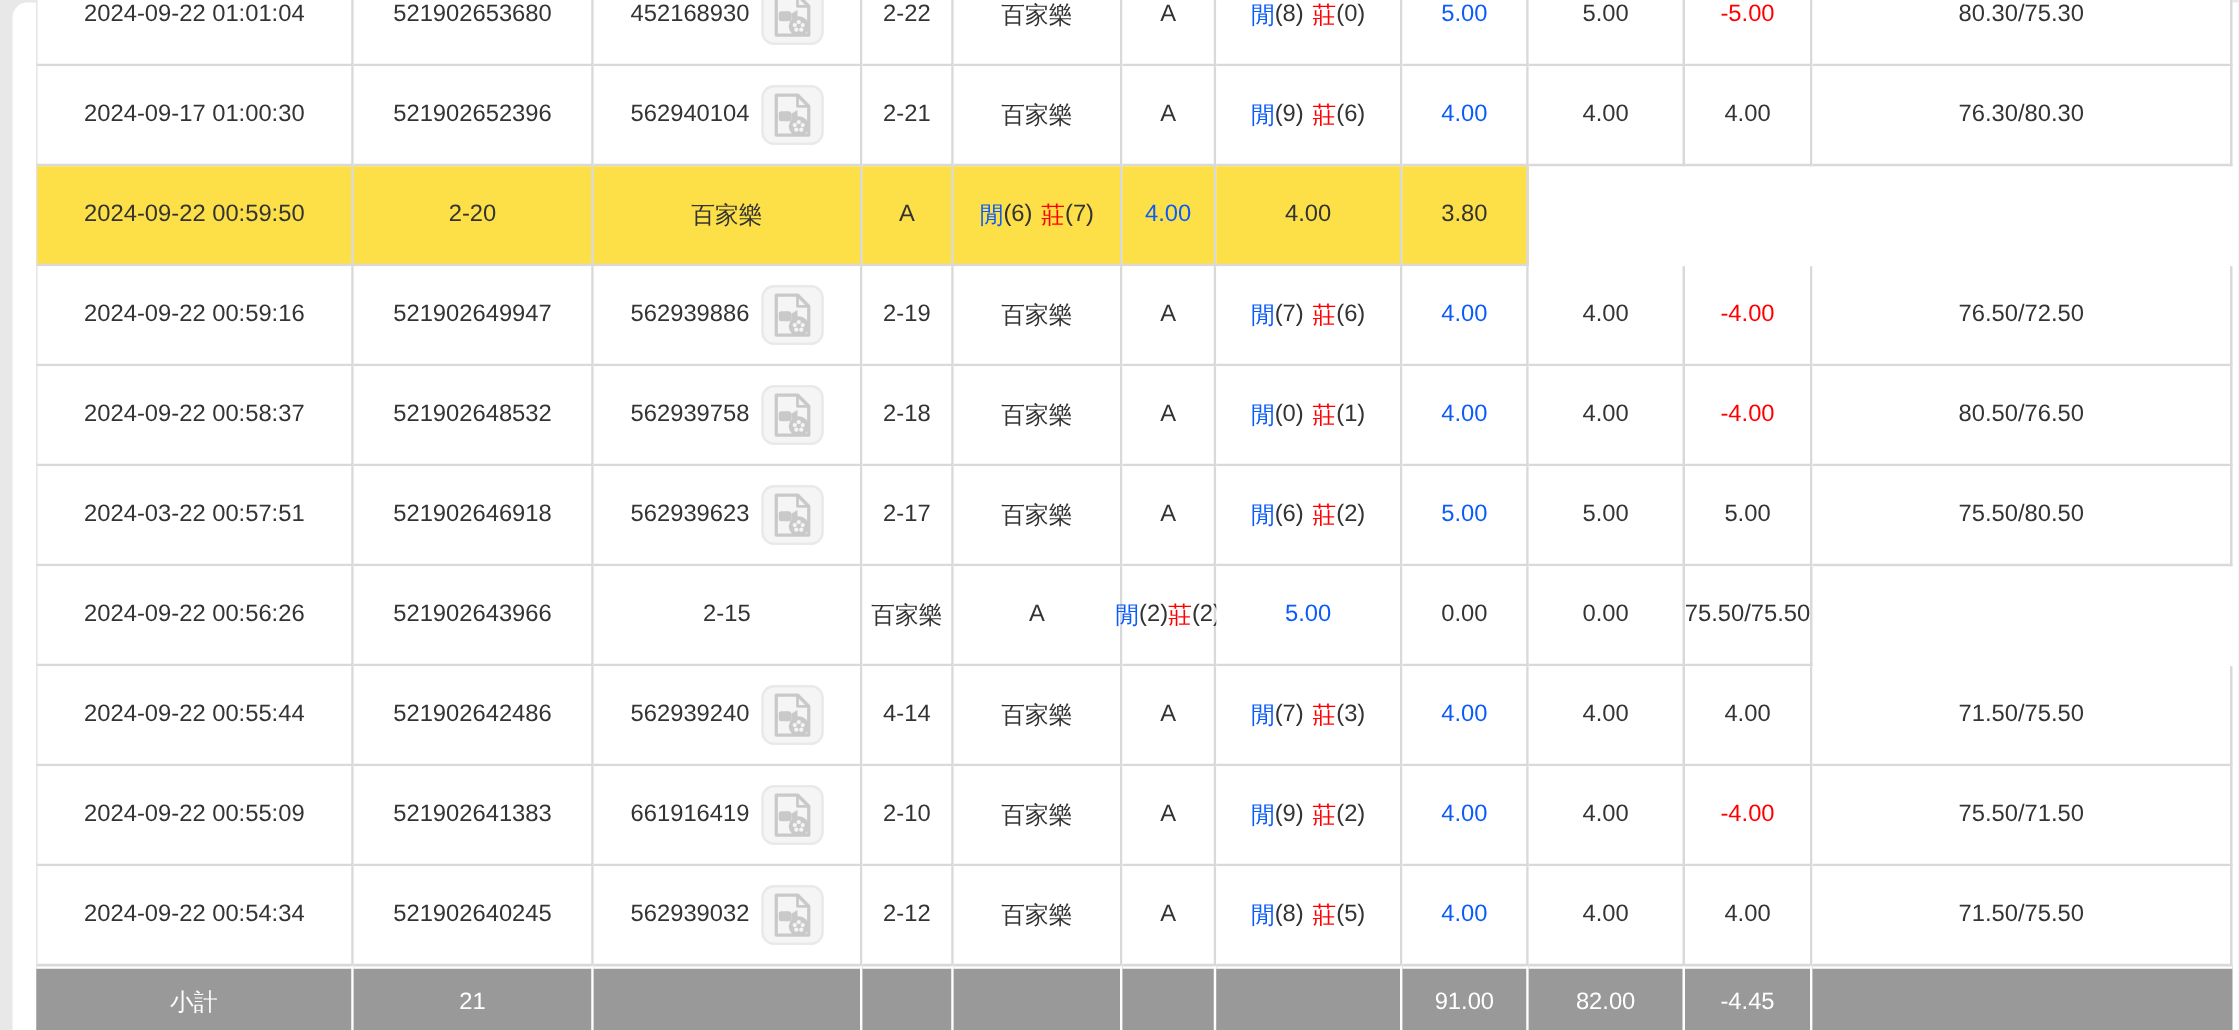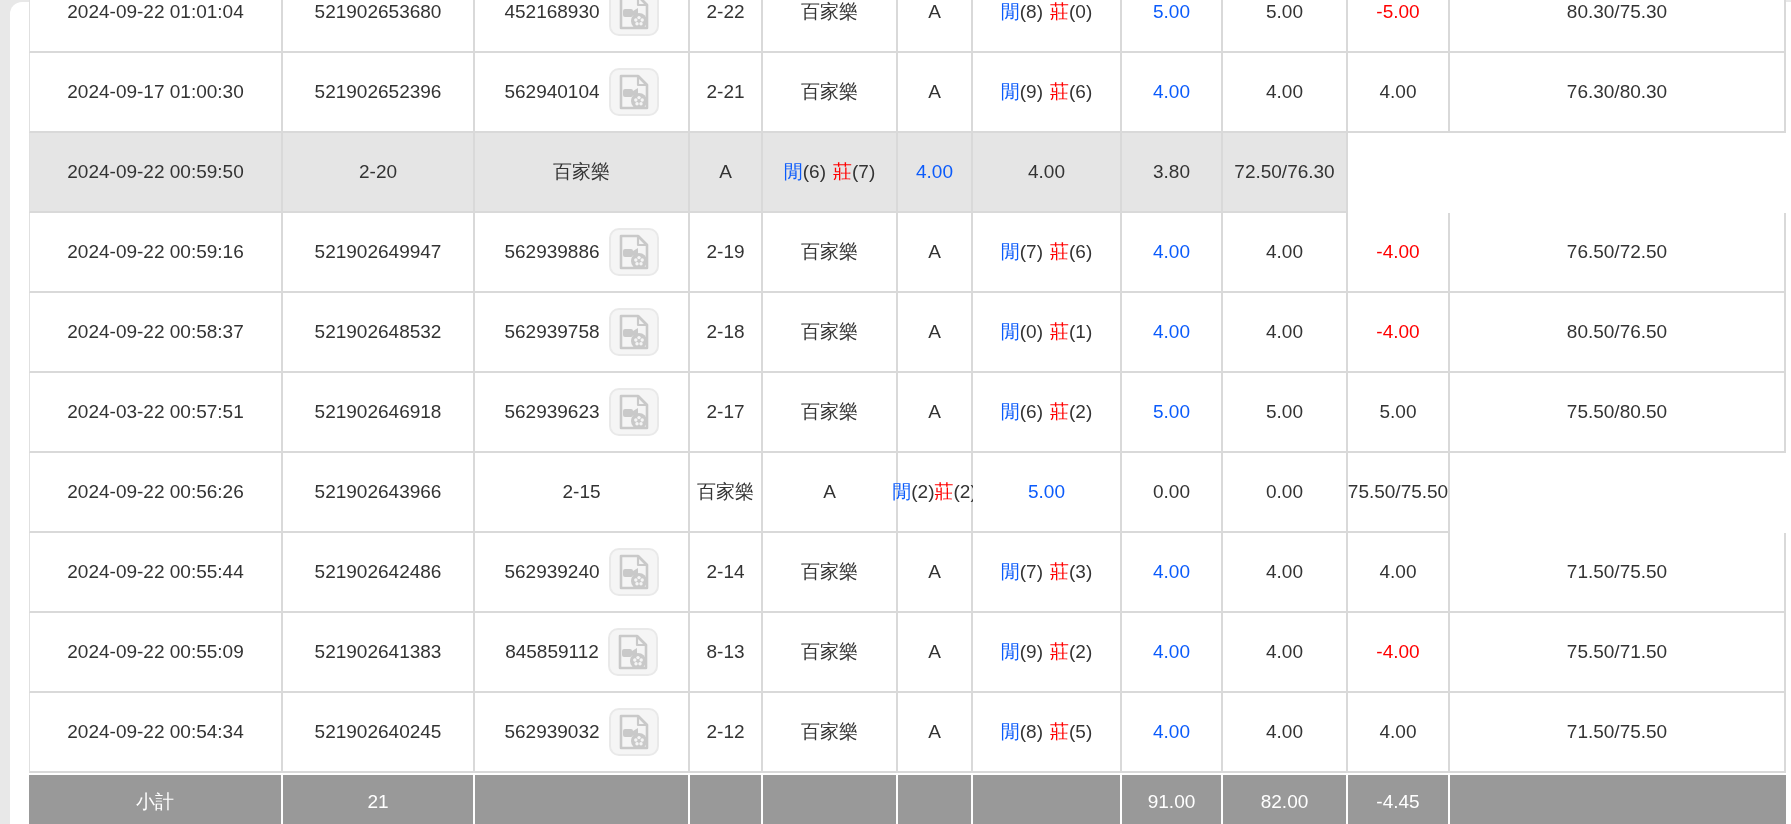--- a/index.html
+++ b/index.html
@@ -22,21 +22,21 @@
   }
   .trow .cell{
     height:80px;box-sizing:border-box;
     display:flex;align-items:center;justify-content:center;
     border-right:2px solid #d9d9d9;
     border-bottom:2px solid #d9d9d9;
     background:#ffffff;
     font-size:19px;white-space:nowrap;
   }
   .trow .cell:first-child{border-left:1px solid #e0e0e0;}
-  .trow.hl .cell{background:#e5e5e5;}
+  .trow.hl .cell{background:#fde047;}
   
   .trow.subtotal .cell{
     height:56px;background:#999999;color:#ffffff;
     border-right:2px solid #ffffff;border-bottom:none;
     border-top:2px solid #ffffff;font-size:19px;
   }
   .trow.subtotal .cell:first-child{border-left:none;}
   .trow.subtotal .cell:last-child{border-right:none;}
   .blue{color:#0b5bfb;}
   .red{color:#ff0000;}
@@ -138,21 +138,20 @@
           <div class="cell">
             <span class="blue">閒</span>
             <span class="dark">(6)</span>
             <span class="resgap"></span>
             <span class="red">莊</span>
             <span class="dark">(7)</span>
           </div>
           <div class="cell blue">4.00</div>
           <div class="cell">4.00</div>
           <div class="cell">3.80</div>
-          <div class="cell">72.50/76.30</div>
         </div>
         <div class="trow">
           <div class="cell">2024-09-22 00:59:16</div>
           <div class="cell">521902649947</div>
           <div class="cell gameno">
             <span>562939886</span>
             <button class="vid-btn">
               <svg width="34" height="38" viewBox="0 0 34 38">
                 <path d="M4 3 h17 l9 9 v23 h-26 z" fill="none" stroke="currentColor" stroke-width="2.6" stroke-linejoin="round"></path>
                 <path d="M21 3 l9 9 h-9 z" fill="none" stroke="currentColor" stroke-width="2.2" stroke-linejoin="round"></path>
@@ -283,56 +282,56 @@
                 <path d="M16 18 l5 -3 v10 l-5 -3 z" fill="currentColor"></path>
                 <circle cx="22" cy="28" r="8" fill="currentColor"></circle>
                 <circle cx="22" cy="24.6" r="1.7" fill="var(--hole)"></circle>
                 <circle cx="18.8" cy="27" r="1.7" fill="var(--hole)"></circle>
                 <circle cx="25.2" cy="27" r="1.7" fill="var(--hole)"></circle>
                 <circle cx="20" cy="30.7" r="1.7" fill="var(--hole)"></circle>
                 <circle cx="24" cy="30.7" r="1.7" fill="var(--hole)"></circle>
               </svg>
             </button>
           </div>
-          <div class="cell">2-14</div>
+          <div class="cell">4-14</div>
           <div class="cell">百家樂</div>
           <div class="cell">A</div>
           <div class="cell">
             <span class="blue">閒</span>
             <span class="dark">(7)</span>
             <span class="resgap"></span>
             <span class="red">莊</span>
             <span class="dark">(3)</span>
           </div>
           <div class="cell blue">4.00</div>
           <div class="cell">4.00</div>
           <div class="cell">4.00</div>
           <div class="cell">71.50/75.50</div>
         </div>
         <div class="trow">
           <div class="cell">2024-09-22 00:55:09</div>
           <div class="cell">521902641383</div>
           <div class="cell gameno">
-            <span>845859112</span>
-            <button class="vid-btn">
-              <svg width="34" height="38" viewBox="0 0 34 38">
-                <path d="M4 3 h17 l9 9 v23 h-26 z" fill="none" stroke="currentColor" stroke-width="2.6" stroke-linejoin="round"></path>
-                <path d="M21 3 l9 9 h-9 z" fill="none" stroke="currentColor" stroke-width="2.2" stroke-linejoin="round"></path>
-                <rect x="6" y="16" width="10" height="8" rx="2" fill="currentColor"></rect>
-                <path d="M16 18 l5 -3 v10 l-5 -3 z" fill="currentColor"></path>
-                <circle cx="22" cy="28" r="8" fill="currentColor"></circle>
-                <circle cx="22" cy="24.6" r="1.7" fill="var(--hole)"></circle>
-                <circle cx="18.8" cy="27" r="1.7" fill="var(--hole)"></circle>
-                <circle cx="25.2" cy="27" r="1.7" fill="var(--hole)"></circle>
-                <circle cx="20" cy="30.7" r="1.7" fill="var(--hole)"></circle>
-                <circle cx="24" cy="30.7" r="1.7" fill="var(--hole)"></circle>
-              </svg>
-            </button>
-          </div>
-          <div class="cell">8-13</div>
+            <span>661916419</span>
+            <button class="vid-btn">
+              <svg width="34" height="38" viewBox="0 0 34 38">
+                <path d="M4 3 h17 l9 9 v23 h-26 z" fill="none" stroke="currentColor" stroke-width="2.6" stroke-linejoin="round"></path>
+                <path d="M21 3 l9 9 h-9 z" fill="none" stroke="currentColor" stroke-width="2.2" stroke-linejoin="round"></path>
+                <rect x="6" y="16" width="10" height="8" rx="2" fill="currentColor"></rect>
+                <path d="M16 18 l5 -3 v10 l-5 -3 z" fill="currentColor"></path>
+                <circle cx="22" cy="28" r="8" fill="currentColor"></circle>
+                <circle cx="22" cy="24.6" r="1.7" fill="var(--hole)"></circle>
+                <circle cx="18.8" cy="27" r="1.7" fill="var(--hole)"></circle>
+                <circle cx="25.2" cy="27" r="1.7" fill="var(--hole)"></circle>
+                <circle cx="20" cy="30.7" r="1.7" fill="var(--hole)"></circle>
+                <circle cx="24" cy="30.7" r="1.7" fill="var(--hole)"></circle>
+              </svg>
+            </button>
+          </div>
+          <div class="cell">2-10</div>
           <div class="cell">百家樂</div>
           <div class="cell">A</div>
           <div class="cell">
             <span class="blue">閒</span>
             <span class="dark">(9)</span>
             <span class="resgap"></span>
             <span class="red">莊</span>
             <span class="dark">(2)</span>
           </div>
           <div class="cell blue">4.00</div>

